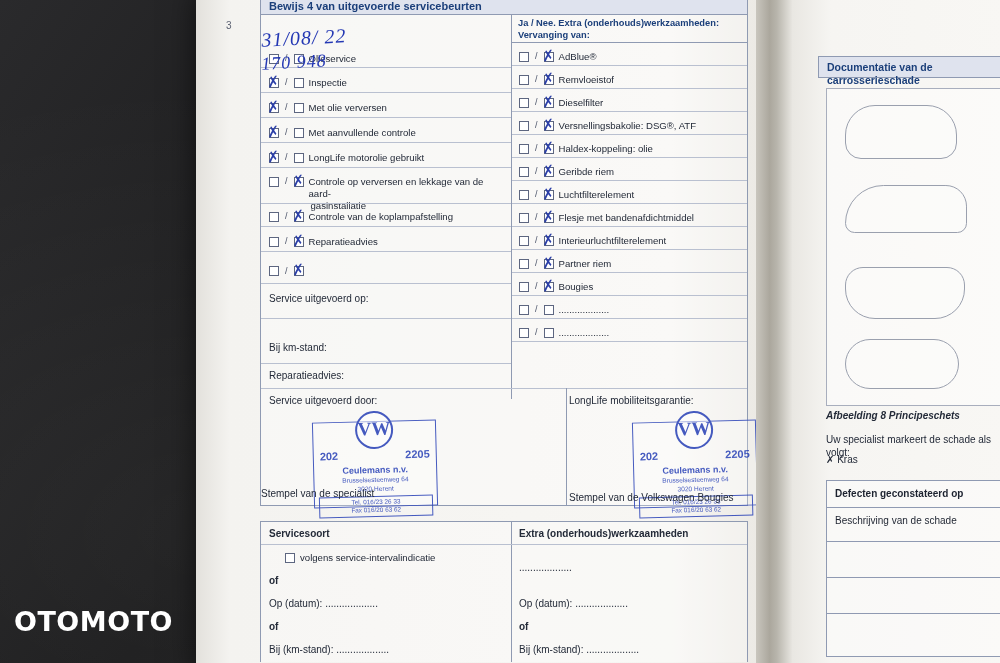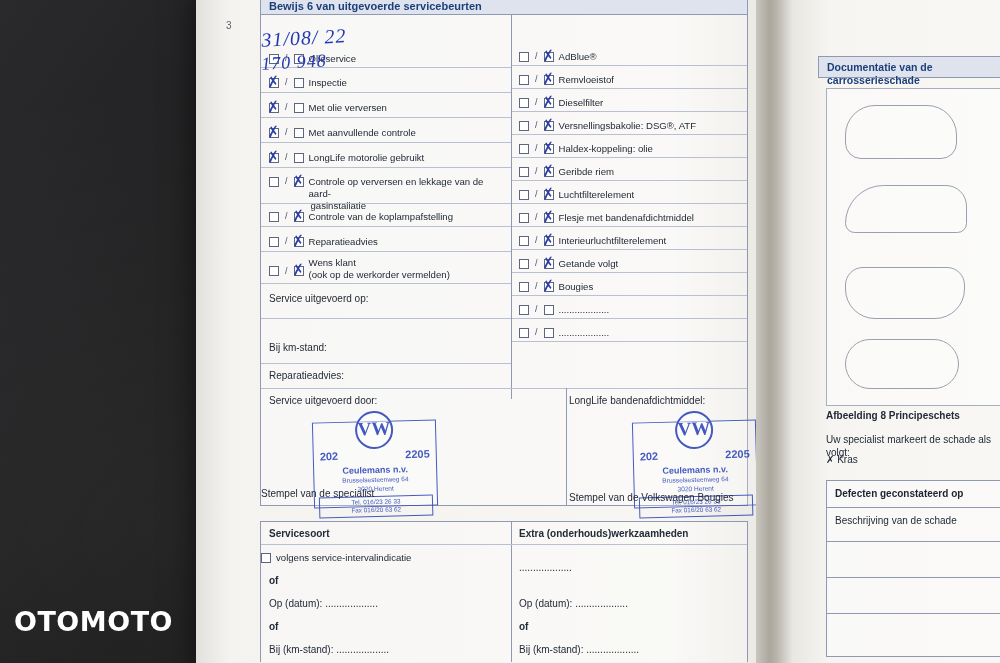--- a/index.html
+++ b/index.html
@@ -125,21 +125,21 @@
   .rhdr span{position:absolute;left:8px;top:4px;font-size:10.5px;font-weight:bold;color:#1b3f7a;}
   .carbox{
     position:absolute;left:630px;top:96px;width:360px;height:320px;
     border:1px solid #a8aebd;background:rgba(255,255,255,.45);
   }
   .car{
     position:absolute;border:1.2px solid #9aa0ae;border-radius:26px/14px;
     background:rgba(255,255,255,.2);
   }
   .rtxt{position:absolute;font-size:10px;color:#232a38;}
-  .rtxt.b{font-weight:bold;}
+  .rtxt.b{font-weight:bold;font-style:italic;}
   .rtable{
     position:absolute;left:630px;top:492px;width:360px;height:171px;
     border:1px solid #8f9ab2;background:rgba(255,255,255,.4);
   }
   .rtable .hl{position:absolute;left:0;width:100%;height:1px;background:#8f9ab2;}
   .rtable .th{position:absolute;left:8px;top:7px;font-size:10px;font-weight:bold;color:#1d2330;}
   .rtable .td{position:absolute;left:8px;font-size:10px;color:#1d2330;}
 
   
   .pgnum{position:absolute;left:30px;top:28px;font-size:10px;color:#5c6272;}
@@ -157,26 +157,30 @@
 
 <div class="backdrop"></div>
 
 <div class="book">
 
   <div class="page-left doc">
 
     <div class="pgnum">3</div>
 
     <div class="hdr">
-      <span>Bewijs 6 van uitgevoerde servicebeurten</span>
+      <span>Bewijs 4 van uitgevoerde servicebeurten</span>
     </div>
 
     <div class="form">
       <div class="colsplit"></div>
 
+      <div class="colhdr r">
+        <div>Ja / Nee. Extra (onderhouds)werkzaamheden:</div>
+        <div>Vervanging van:</div>
+      </div>
 
       <div class="item" style="left:8px;top:38px;">
         <span class="box"></span>
           <span class="slash">/</span>
           <span class="box"></span>
         <span>Olieservice</span>
       </div>
       <div class="rowline" style="left:0;top:52px;width:250px;"></div>
 
       <div class="item" style="left:8px;top:62px;">
@@ -251,24 +255,20 @@
         <span>Reparatieadvies</span>
       </div>
       <div class="rowline" style="left:0;top:236px;width:250px;"></div>
 
       <div class="item" style="left:8px;top:242px;">
         <span class="box" style="margin-top:9px;"></span>
           <span class="slash" style="margin-top:9px;">/</span>
           <span class="box" style="margin-top:9px;">
             <span class="tick">✗</span>
           </span>
-        <span>
-          <span>Wens klant</span><br>
-          <span>(ook op de werkorder vermelden)</span>
-        </span>
       </div>
       <div class="rowline" style="left:0;top:268px;width:250px;"></div>
 
       <div class="item" style="left:258px;top:36px;">
         <span class="box"></span>
           <span class="slash">/</span>
           <span class="box">
             <span class="tick">✗</span>
           </span>
         <span>AdBlue®</span>
@@ -354,21 +354,21 @@
         <span>Interieurluchtfilterelement</span>
       </div>
       <div class="rowline" style="left:251px;top:234px;width:235px;"></div>
 
       <div class="item" style="left:258px;top:243px;">
         <span class="box"></span>
           <span class="slash">/</span>
           <span class="box">
             <span class="tick">✗</span>
           </span>
-        <span>Getande volgt</span>
+        <span>Partner riem</span>
       </div>
       <div class="rowline" style="left:251px;top:257px;width:235px;"></div>
 
       <div class="item" style="left:258px;top:266px;">
         <span class="box"></span>
           <span class="slash">/</span>
           <span class="box">
             <span class="tick">✗</span>
           </span>
         <span>Bougies</span>
@@ -396,21 +396,21 @@
       <div class="rowline" style="left:0;top:303px;width:250px;"></div>
 
       <div class="bigfield" style="left:8px;top:327px;">Bij km-stand:</div>
       <div class="hand sm" style="left:100px;top:316px;">170 948</div>
       <div class="rowline" style="left:0;top:348px;width:250px;"></div>
 
       <div class="bigfield" style="left:8px;top:355px;">Reparatieadvies:</div>
       <div class="rowline" style="left:0;top:373px;width:486px;"></div>
 
       <div class="bigfield" style="left:8px;top:380px;">Service uitgevoerd door:</div>
-      <div class="bigfield" style="left:308px;top:380px;">LongLife bandenafdichtmiddel:</div>
+      <div class="bigfield" style="left:308px;top:380px;">LongLife mobiliteitsgarantie:</div>
       <div class="colsplit" style="left:305px;top:373px;height:117px;"></div>
 
       <div class="stamp" style="left:52px;top:406px;width:124px;height:86px;">
         <div class="vw">VW</div>
         <div class="nums">
           <span>202</span>
           <span>2205</span>
         </div>
         <div class="nm">Ceulemans n.v.</div>
         <div class="ln">Brusselsesteenweg 64</div>
@@ -439,21 +439,21 @@
       <div class="bigfield" style="left:0;top:473px;">Stempel van de specialist</div>
       <div class="bigfield" style="left:308px;top:477px;">Stempel van de Volkswagen Bougies</div>
     </div>
 
     <div class="sect2">
       <div class="split"></div>
       <div class="sb bold" style="left:8px;top:6px;">Servicesoort</div>
       <div class="sb bold" style="left:258px;top:6px;">Extra (onderhouds)werkzaamheden</div>
       <div class="rowline" style="left:0;top:22px;width:486px;"></div>
 
-      <div class="item" style="left:0;top:30px;">
+      <div class="item" style="left:24px;top:30px;">
         <span class="box"></span>
         <span>volgens service-intervalindicatie</span>
       </div>
       <div class="sb bold" style="left:8px;top:53px;">of</div>
       <div class="sb" style="left:8px;top:76px;">Op (datum): ...................</div>
       <div class="sb bold" style="left:8px;top:99px;">of</div>
       <div class="sb" style="left:8px;top:122px;">Bij (km-stand): ...................</div>
 
       <div class="sb" style="left:258px;top:40px;">...................</div>
       <div class="sb" style="left:258px;top:76px;">Op (datum): ...................</div>

